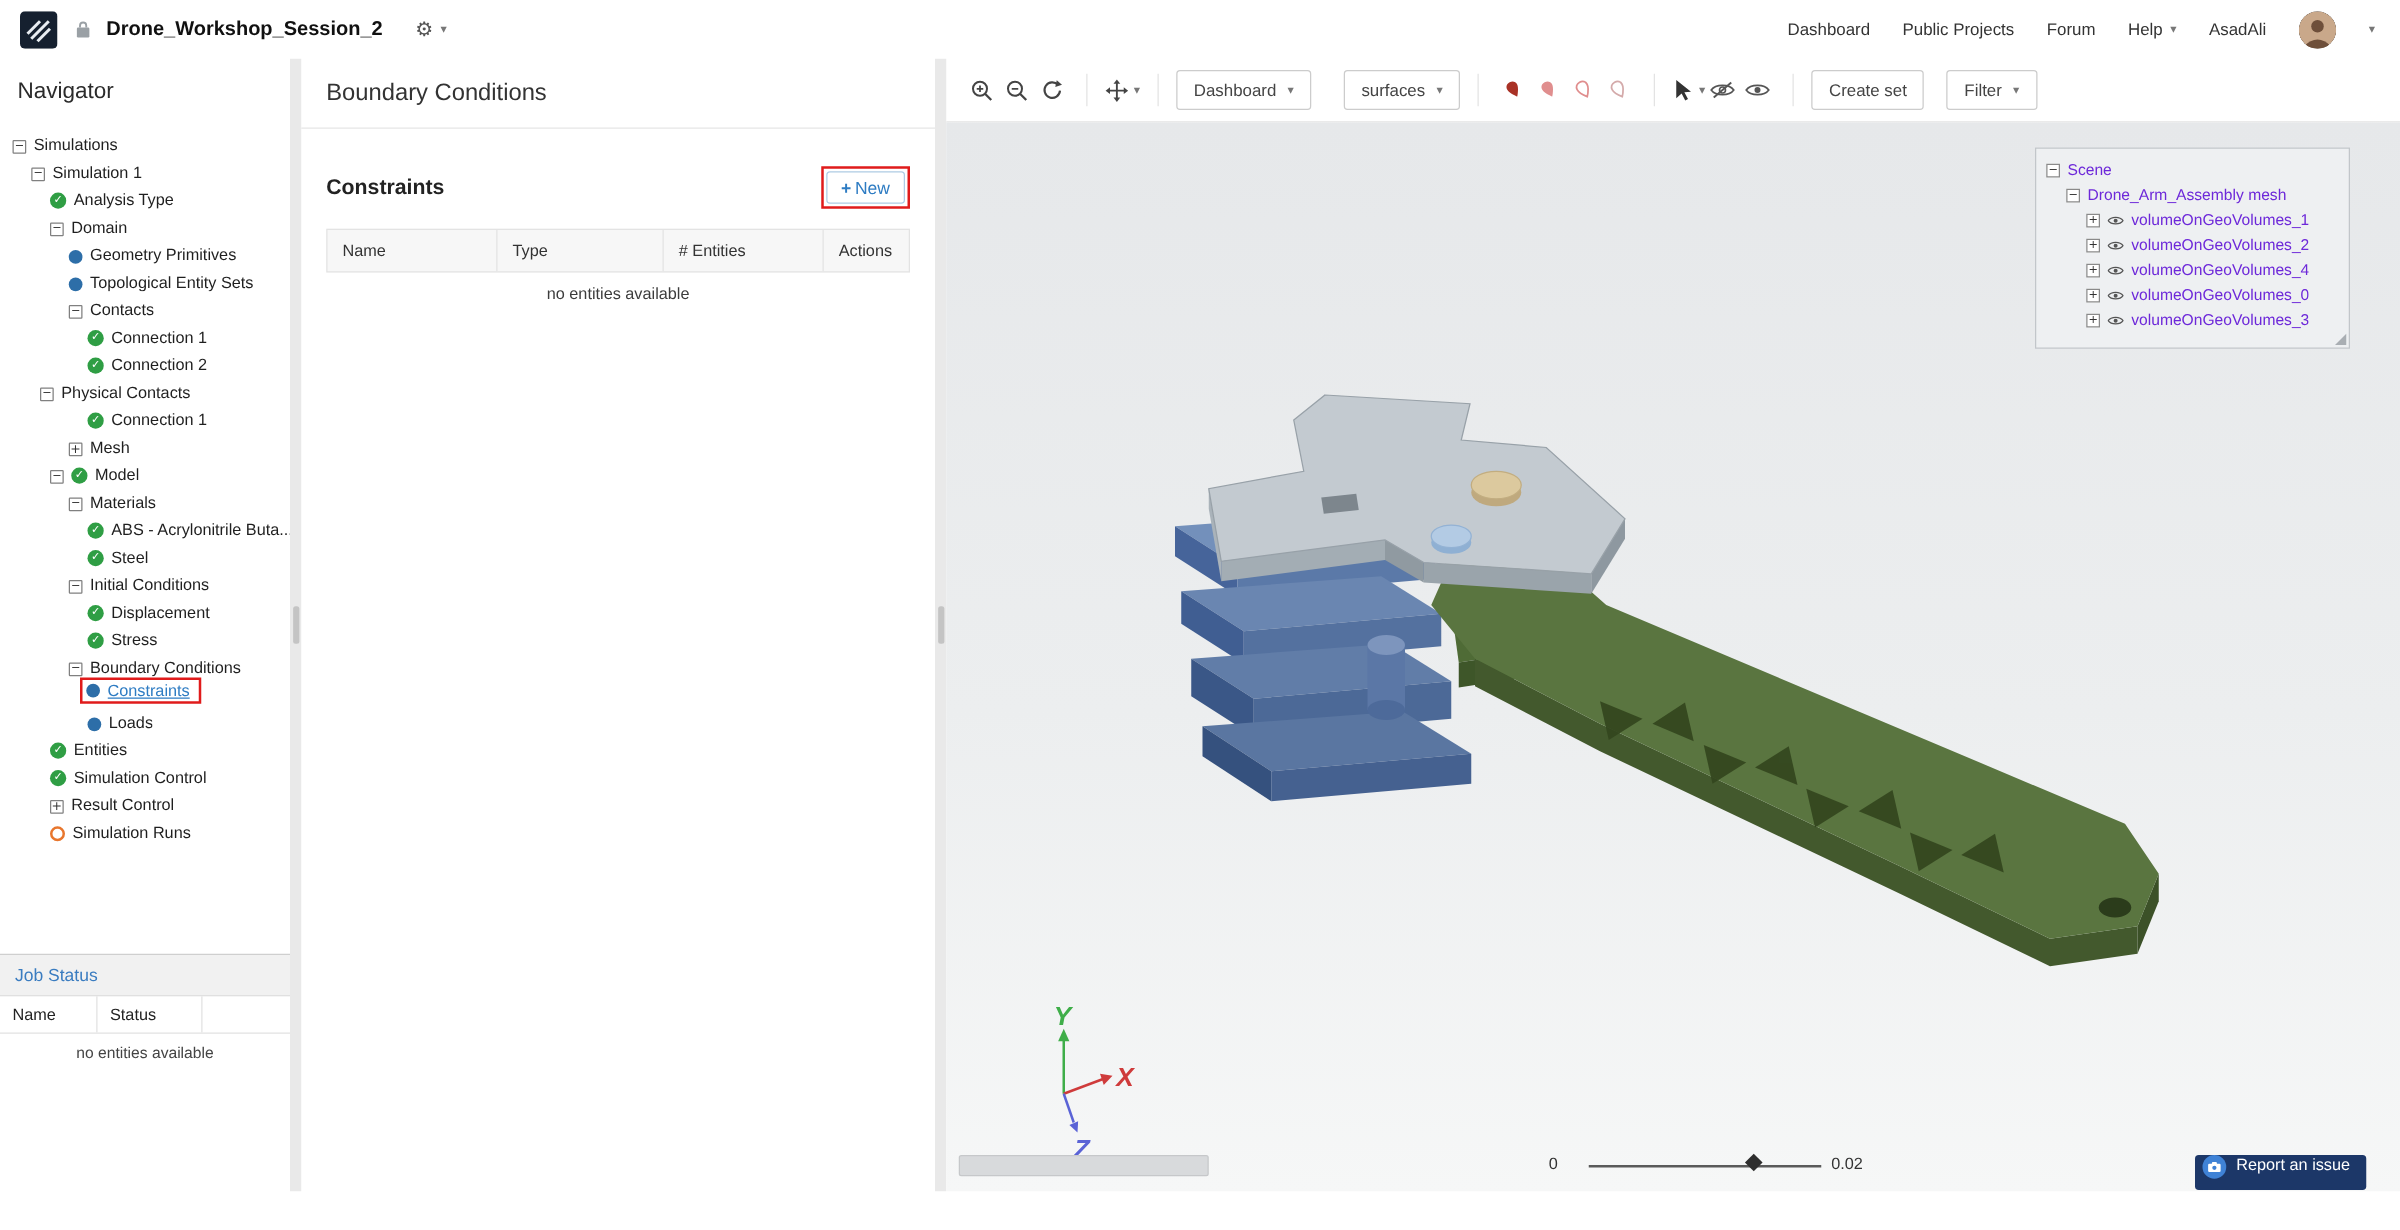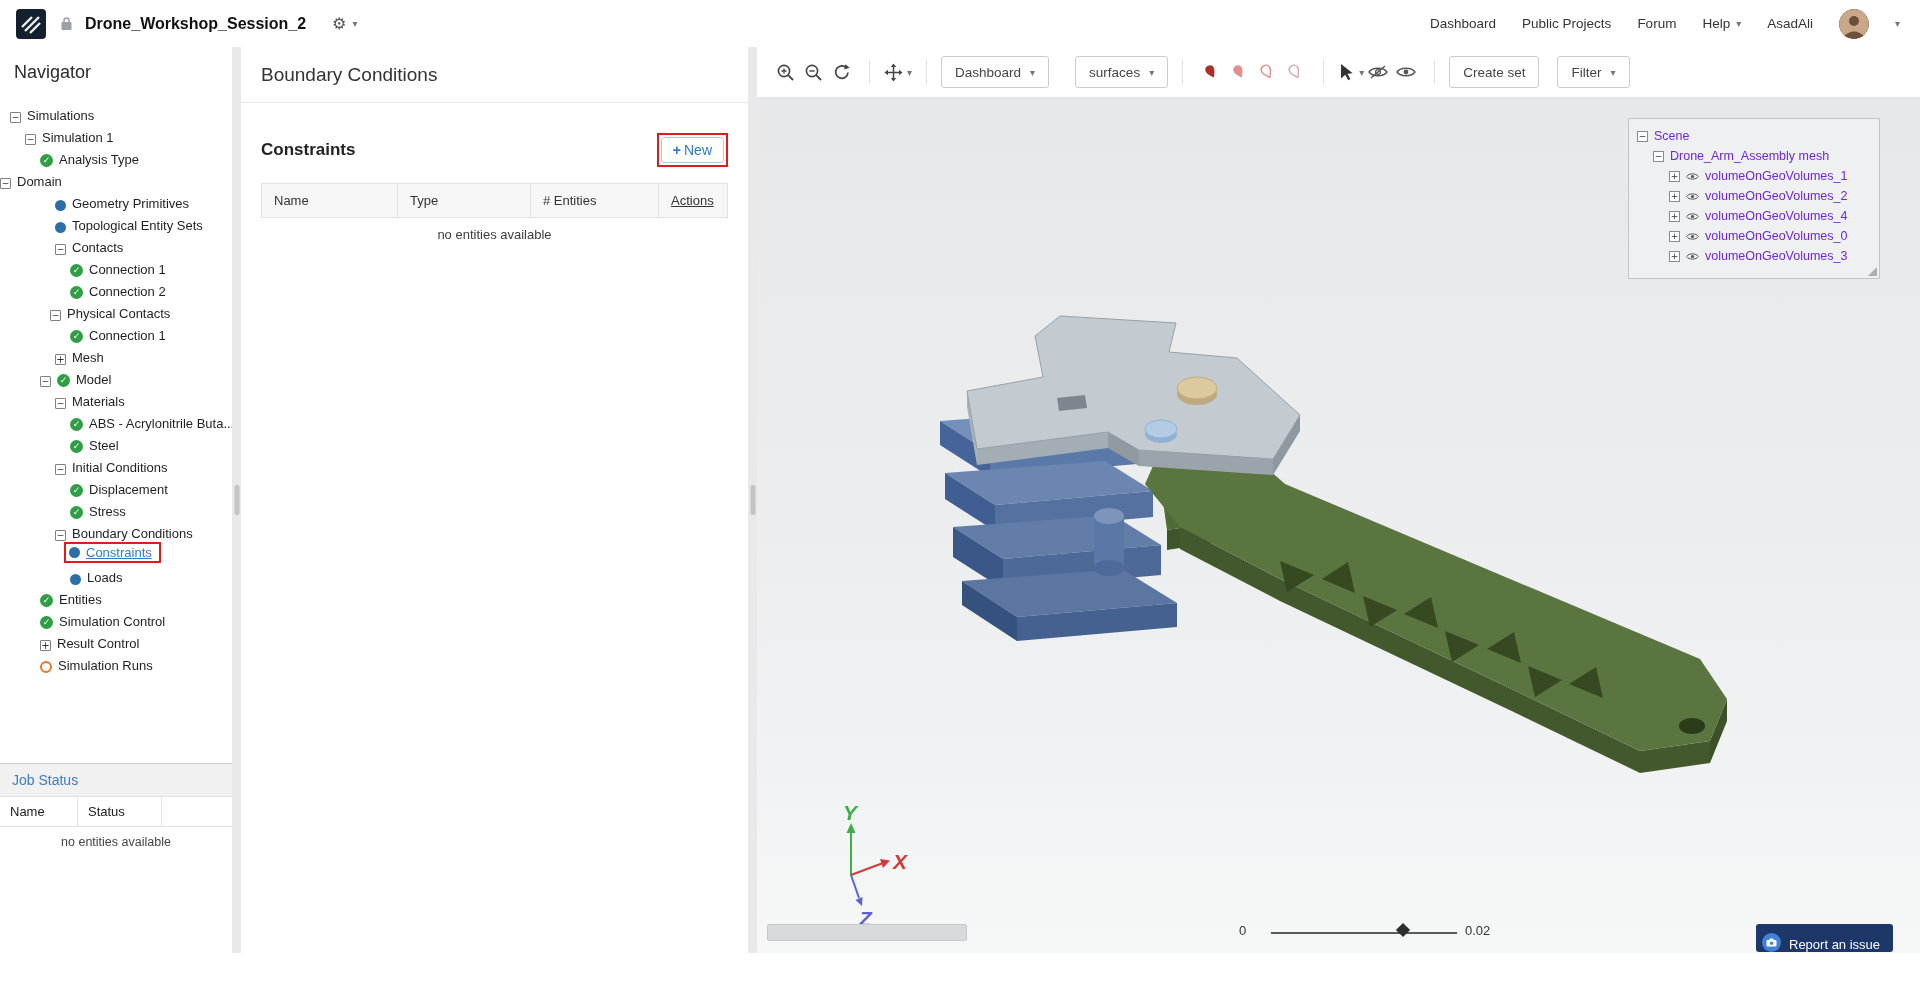--- a/index.html
+++ b/index.html
@@ -66,21 +66,21 @@
   .section-row { display:flex; justify-content:space-between; align-items:center; margin:24px 0 16px; }
   .section-title { font-size:17px; font-weight:bold; color:#222; }
   .annot { border:2px solid #e01b1b; padding:2px; display:inline-block; }
   .new-btn { display:inline-flex; align-items:center; gap:3px; font-size:14px; color:#2e7cc3; background:#fff; border:1px solid #aecbe4; border-radius:3px; padding:4px 11px; cursor:pointer; font-family:inherit; }
   .new-btn .plus { font-weight:bold; }
   .tbl-head { display:flex; border:1px solid #e3e3e3; background:#f7f7f7; font-size:13px; color:#333; }
   .tbl-head span { padding:9px 12px; }
   .tc1 { width:136px; border-right:1px solid #e3e3e3; }
   .tc2 { width:133px; border-right:1px solid #e3e3e3; }
   .tc3 { width:128px; border-right:1px solid #e3e3e3; }
-  .tc4 { flex:1;text-decoration:underline; }
+  .tc4 { flex:1; }
   .tbl-empty { padding:9px; text-align:center; font-size:13px; color:#3c3c3c; }
 
   
   .vp-toolbar { height:51px; background:#fff; border-bottom:1px solid #e4e4e4; display:flex; align-items:center; padding:0 14px; flex:none; }
   .tbtn { width:28px; height:28px; display:flex; align-items:center; justify-content:center; border-radius:3px; cursor:pointer; background:transparent; border:none; }
   .vsep { width:1px; height:26px; background:#e3e3e3; margin:0 14px; flex:none; }
   .dropbtn { display:inline-flex; align-items:center; gap:9px; height:32px; padding:0 13px; border:1px solid #ccc; border-radius:3px; font-size:13.5px; color:#444; background:#fff; cursor:pointer; font-family:inherit; }
   .icon-drop { display:inline-flex; align-items:center; gap:4px; cursor:pointer; }
 
   
@@ -97,21 +97,21 @@
   .seye { display:inline-flex; margin-right:6px; flex:none; }
   .slabel { overflow:hidden; }
 
   .hscroll { position:absolute; left:10px; top:826px; width:200px; height:17px; background:#d8dadc; border:1px solid #c6c8ca; border-radius:2px; cursor:pointer; }
 
   .slider-min { position:absolute; left:482px; top:825px; font-size:13px; color:#333; }
   .slider-max { position:absolute; left:708px; top:825px; font-size:13px; color:#333; }
   .slider-track { position:absolute; left:514px; top:834px; width:186px; height:2px; background:#5a5a5a; cursor:pointer; }
   .slider-handle { position:absolute; left:641px; top:827px; width:10px; height:10px; background:#2e2e2e; transform:rotate(45deg); cursor:pointer; }
 
-  .report { position:absolute; left:999px; top:826px; height:28px; display:inline-flex; align-items:flex-end; gap:8px; background:#1c3768; color:#fff; border:none; border-radius:3px; padding:0 13px 0 6px; font-size:13px; cursor:pointer; font-family:inherit; }
+  .report { position:absolute; left:999px; top:826px; height:28px; display:inline-flex; align-items:flex-start; gap:8px; background:#1c3768; color:#fff; border:none; border-radius:3px; padding:0 13px 0 6px; font-size:13px; cursor:pointer; font-family:inherit; }
   .report-ic { width:19px; height:19px; border-radius:50%; background:#3f82d6; display:flex; align-items:center; justify-content:center; flex:none; }
 </style>
 </head>
 <body>
 
 <div class="app">
 
   <header class="topbar">
     <span class="logo">
       <svg width="30" height="30">
@@ -165,21 +165,21 @@
             <span class="tlab">Simulations</span>
           </div>
         <div class="trow" style="padding-left:25px">
             <span class="nico" data-icon="minus"></span>
             <span class="tlab">Simulation 1</span>
           </div>
         <div class="trow" style="padding-left:40px">
             <span class="nico" data-icon="check"></span>
             <span class="tlab">Analysis Type</span>
           </div>
-        <div class="trow" style="">
+        <div class="trow" style="padding-left:40px">
             <span class="nico" data-icon="minus"></span>
             <span class="tlab">Domain</span>
           </div>
         <div class="trow" style="padding-left:55px">
             <span class="nico" data-icon="dot"></span>
             <span class="tlab">Geometry Primitives</span>
           </div>
         <div class="trow" style="padding-left:55px">
             <span class="nico" data-icon="dot"></span>
             <span class="tlab">Topological Entity Sets</span>
@@ -189,21 +189,21 @@
             <span class="tlab">Contacts</span>
           </div>
         <div class="trow" style="padding-left:70px">
             <span class="nico" data-icon="check"></span>
             <span class="tlab">Connection 1</span>
           </div>
         <div class="trow" style="padding-left:70px">
             <span class="nico" data-icon="check"></span>
             <span class="tlab">Connection 2</span>
           </div>
-        <div class="trow" style="padding-left:50px">
+        <div class="trow" style="padding-left:32px">
             <span class="nico" data-icon="minus"></span>
             <span class="tlab">Physical Contacts</span>
           </div>
         <div class="trow" style="padding-left:70px">
             <span class="nico" data-icon="check"></span>
             <span class="tlab">Connection 1</span>
           </div>
         <div class="trow" style="padding-left:55px">
             <span class="nico" data-icon="plus"></span>
             <span class="tlab">Mesh</span>

